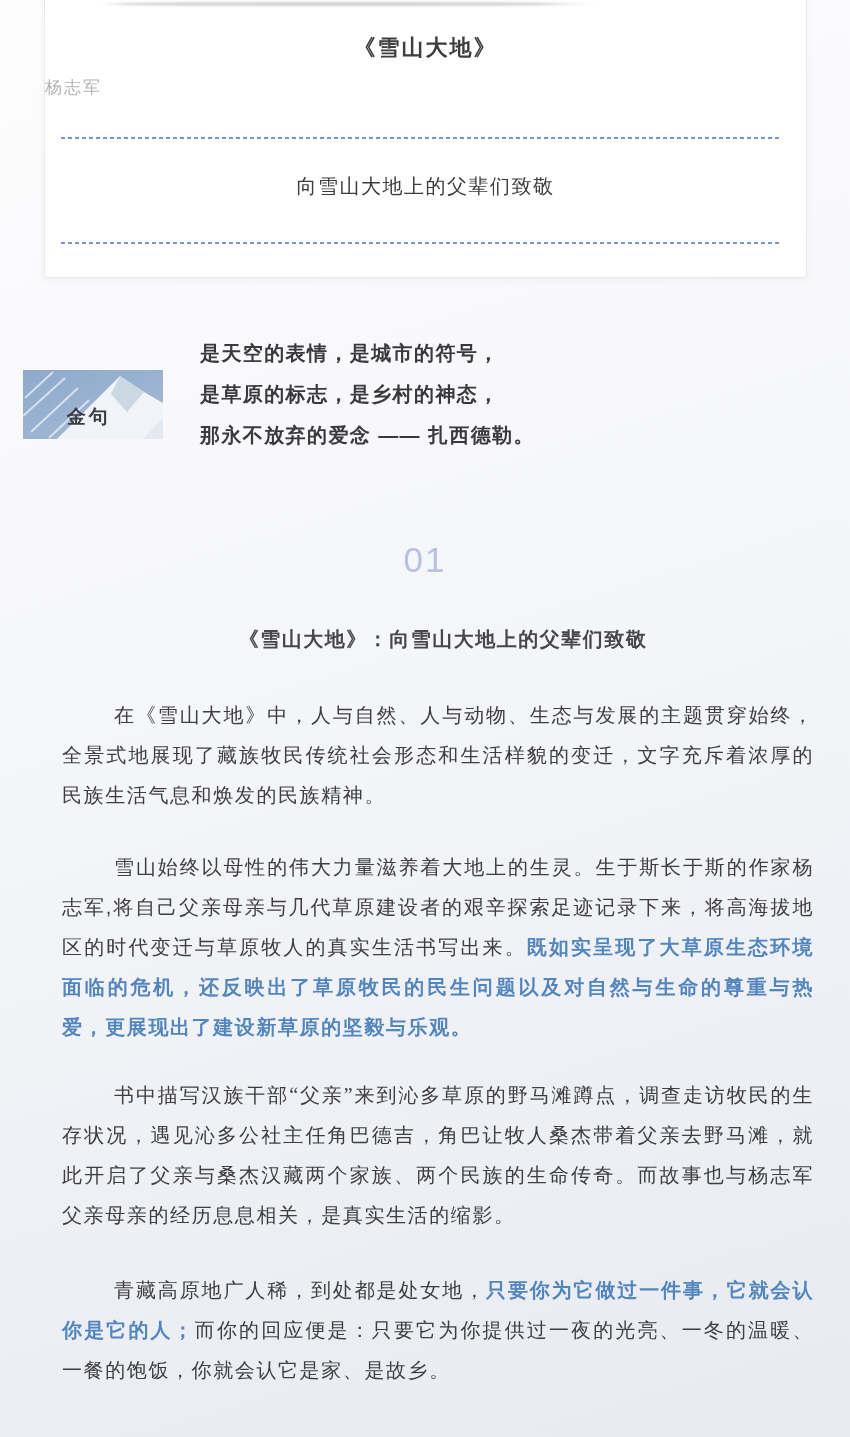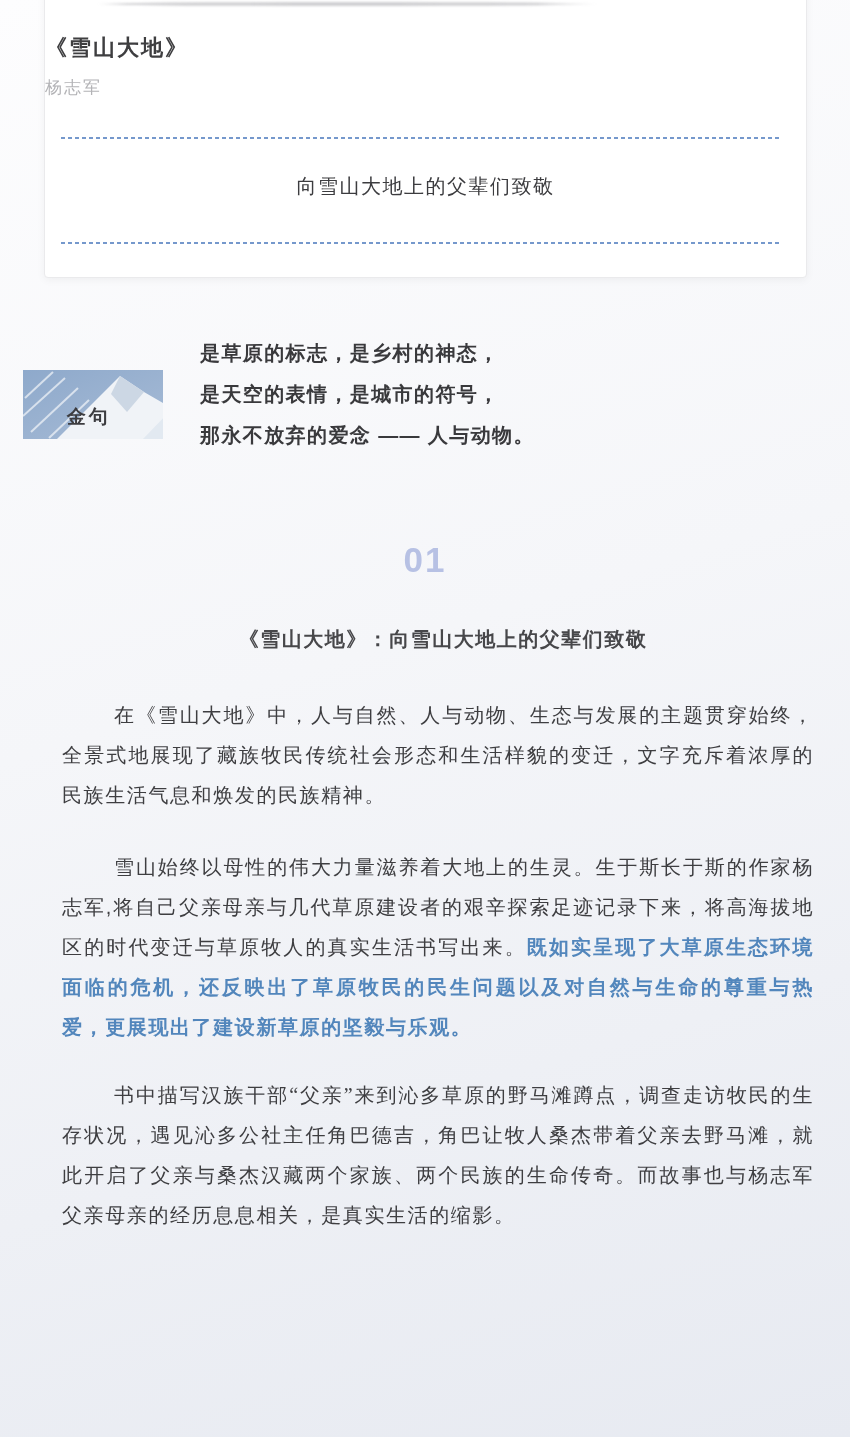--- a/index.html
+++ b/index.html
@@ -27,21 +27,21 @@
     position: absolute;
     top: 33px; left: 51px;
     width: 502px; height: 4px;
     border-radius: 50%;
     background: linear-gradient(90deg, rgba(100,100,108,0) 0%,
       rgba(100,100,108,0.30) 6%, rgba(100,100,108,0.30) 88%, rgba(100,100,108,0) 100%);
     filter: blur(1.2px);
   }
   .card-title {
     position: absolute; top: 64px; left: 0; right: 0;
-    text-align: left;
+    text-align: center;
     font-size: 22px; font-weight: bold;
     color: #3e3e40; letter-spacing: 2px;
   }
   .card-author {
     position: absolute; top: 107px; left: 0; right: 0;
     text-align: left;
     font-size: 17px; color: #b3b3b6; letter-spacing: 2px;
   }
   .dash-divider {
     position: absolute; left: 16px; right: 25px; height: 2px;
@@ -76,21 +76,21 @@
   .quote-line {
     font-size: 20px; font-weight: bold;
     color: #39393c; letter-spacing: 1.4px;
     line-height: 41px; white-space: nowrap;
   }
 
   
   .section-number {
     position: absolute; top: 540px; left: 0; right: 0;
     text-align: center;
-    font-size: 35px; font-weight: 700;
+    font-size: 35px; font-weight: 400;
     color: #b7c1e4; letter-spacing: 2px;
   }
   .section-title {
     position: absolute; top: 626px; left: 0; right: 0;
     text-align: center;
     font-size: 20px; font-weight: bold;
     color: #47474a; letter-spacing: 1.5px; margin-left: 36px;
   }
 
   
@@ -141,25 +141,26 @@
         <line x1="26" y1="68" x2="66" y2="30"></line>
       </g>
       <polygon points="34,69 97,6 121,22 164,47 164,69" fill="#f0f3f7"></polygon>
       <polygon points="97,6 121,22 104,42 88,24" fill="#ccd7e4"></polygon>
       <polygon points="120,69 148,40 164,52 164,69" fill="#e2e9f1"></polygon>
     </svg>
     <div class="quote-image-label">金句</div>
   </div>
 
   <div class="quote-lines">
+    <div class="quote-line">是天空的表情，是城市的符号，</div>
     <div class="quote-line">是草原的标志，是乡村的神态，</div>
-    <div class="quote-line">是天空的表情，是城市的符号，</div>
-    <div class="quote-line">那永不放弃的爱念  ——  人与动物。</div>
+    <div class="quote-line">那永不放弃的爱念  ——  扎西德勒。</div>
   </div>
 
   <div class="section-number">01</div>
   <div class="section-title">《雪山大地》：向雪山大地上的父辈们致敬</div>
 
   <p class="para para-1"><span>在《雪山大地》中，人与自然、人与动物、生态与发展的主题贯穿始终，全景式地展现了藏族牧民传统社会形态和生活样貌的变迁，文字充斥着浓厚的民族生活气息和焕发的民族精神。</span></p>
   <p class="para para-2"><span>雪山始终以母性的伟大力量滋养着大地上的生灵。生于斯长于斯的作家杨志军,将自己父亲母亲与几代草原建设者的艰辛探索足迹记录下来，将高海拔地区的时代变迁与草原牧人的真实生活书写出来。</span><span class="accent">既如实呈现了大草原生态环境面临的危机，还反映出了草原牧民的民生问题以及对自然与生命的尊重与热爱，更展现出了建设新草原的坚毅与乐观。</span></p>
   <p class="para para-3"><span>书中描写汉族干部“父亲”来到沁多草原的野马滩蹲点，调查走访牧民的生存状况，遇见沁多公社主任角巴德吉，角巴让牧人桑杰带着父亲去野马滩，就此开启了父亲与桑杰汉藏两个家族、两个民族的生命传奇。而故事也与杨志军父亲母亲的经历息息相关，是真实生活的缩影。</span></p>
+  <p class="para para-4"><span>青藏高原地广人稀，到处都是处女地，</span><span class="accent">只要你为它做过一件事，它就会认你是它的人；</span><span>而你的回应便是：只要它为你提供过一夜的光亮、一冬的温暖、一餐的饱饭，你就会认它是家、是故乡。</span></p>
 
 </div>
 
 </body></html>

